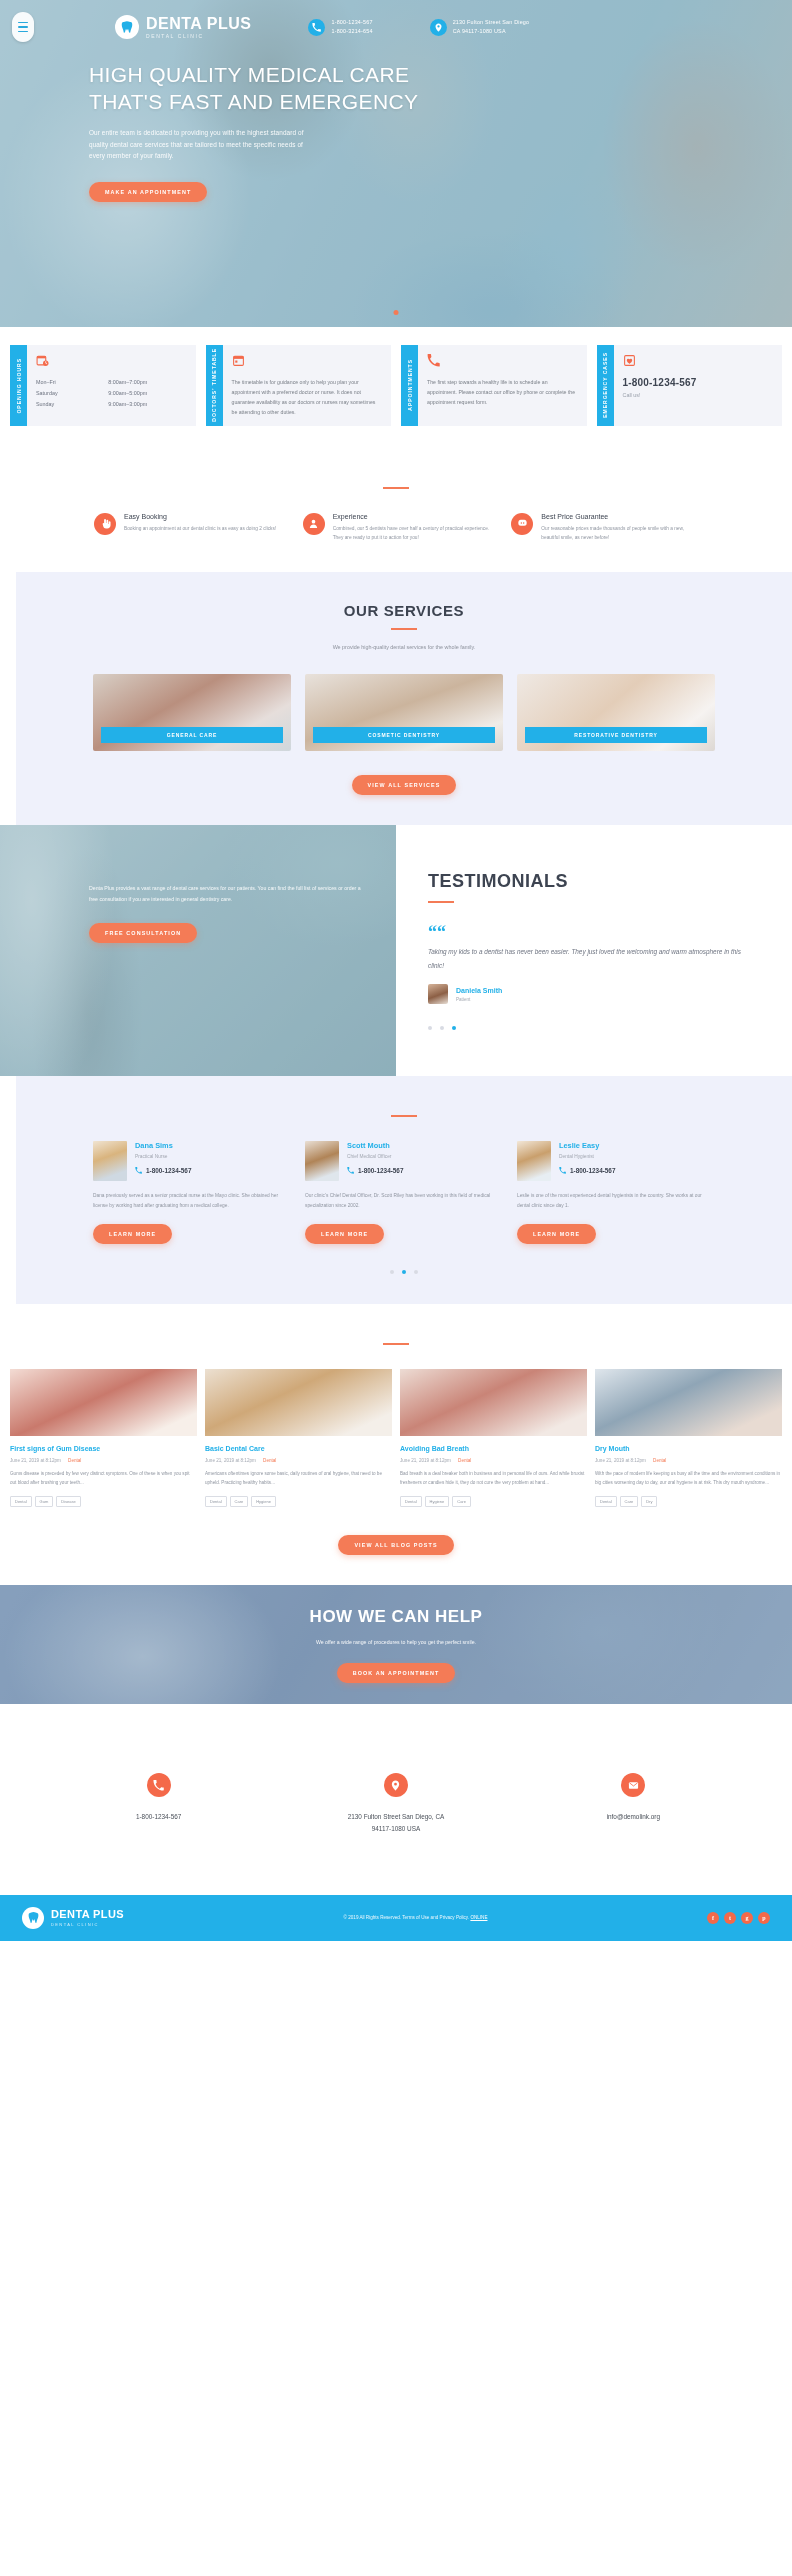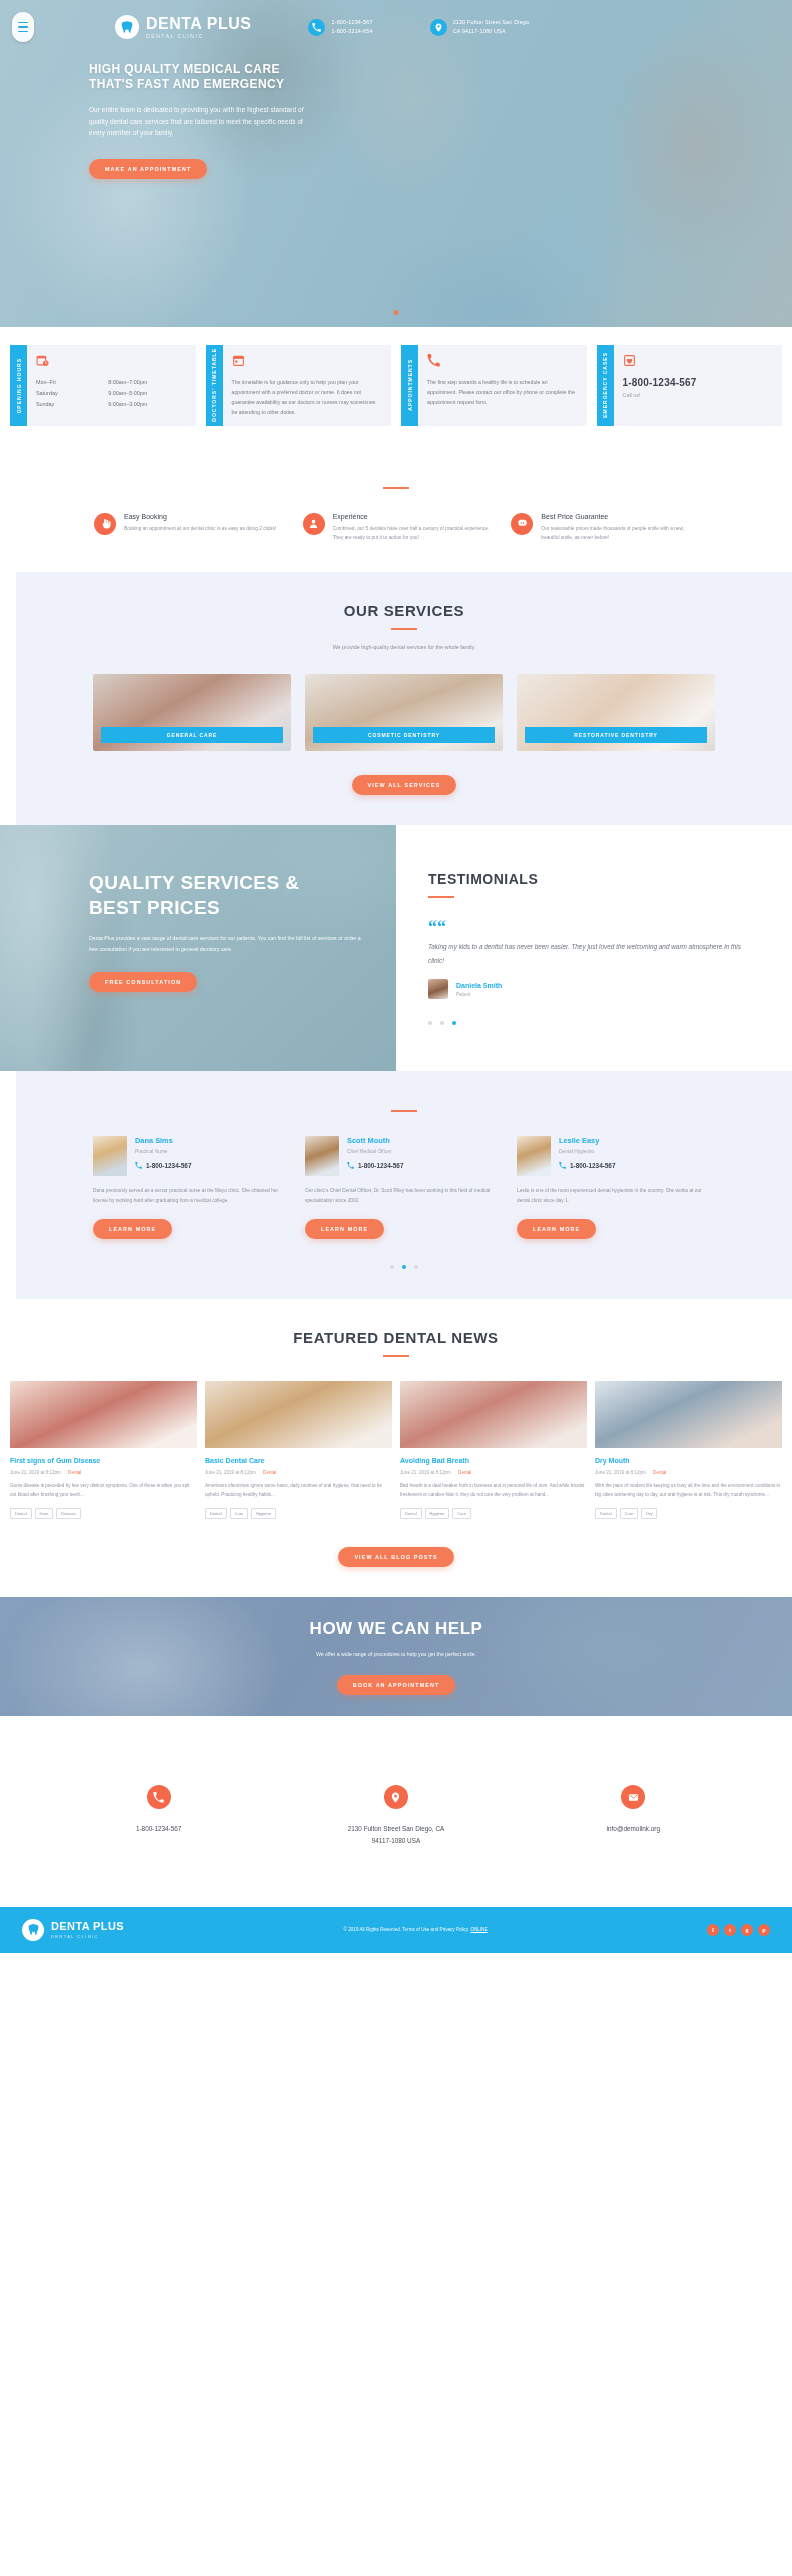--- a/index.html
+++ b/index.html
@@ -58,21 +58,21 @@
   .hdr-info { display: flex; align-items: center; gap: 6px; margin-left: 57px; }
   .hdr-ico {
     width: 17px; height: 17px; border-radius: 50%; background: #22b0e8;
     display: flex; align-items: center; justify-content: center; flex: none;
   }
   .hdr-ico svg { width: 9px; height: 9px; fill: #fff; }
   .hdr-lines { font-size: 5.4px; color: #fff; line-height: 1.65; letter-spacing: 0.2px; }
 
   .hero-body { position: relative; z-index: 4; padding-left: 89px; padding-top: 16px; }
   .hero-h1 {
-    color: #ffffff; font-size: 12px; line-height: 1.28; font-weight: bold;
+    color: #ffffff; font-size: 21px; line-height: 1.28; font-weight: normal;
     letter-spacing: 0.4px; text-shadow: 0 1px 3px rgba(0,0,0,.12);
     font-stretch: condensed;
   }
   .hero-p {
     color: rgba(255,255,255,.94); font-size: 6.4px; line-height: 1.85;
     margin-top: 11px; max-width: 228px; letter-spacing: 0.1px;
   }
   .btn-orange {
     display: inline-block; background: #f47b56; color: #fff;
     font-size: 5.4px; letter-spacing: 1.1px; font-weight: bold;
@@ -157,21 +157,21 @@
       radial-gradient(ellipse 158px 119px at 85% 15%, rgba(180,205,210,.7), rgba(180,205,210,0) 70%);
   }
   .split-l::after { content: ""; position: absolute; inset: 0; background: rgba(130,172,186,.42); }
   .split-inner { position: relative; z-index: 2; }
   .split-h {
     color: #fff; font-size: 19px; line-height: 1.3; font-weight: bold; letter-spacing: 0.4px;
     font-stretch: condensed;
   }
   .split-p { color: rgba(255,255,255,.92); font-size: 5.2px; line-height: 2.1; margin-top: 12px; }
   .split-r { flex: 1; background: #fff; padding: 46px 40px 46px 32px; }
-  .t-title { font-size: 14px; color: #3d4451; font-weight: bold; letter-spacing: 0.5px; font-stretch: condensed; }
+  .t-title { font-size: 18px; color: #3d4451; font-weight: bold; letter-spacing: 0.5px; font-stretch: condensed; }
   .t-rule { width: 26px; height: 2px; background: #f47b56; margin-top: 9px; }
   .quote-mark { color: #22b0e8; font-size: 18px; line-height: 1; margin-top: 20px; font-family: "Liberation Serif", serif; font-weight: bold; }
   .t-text { font-size: 6.4px; color: #6d7380; line-height: 2.1; font-style: italic; margin-top: 4px; }
   .t-author { display: flex; align-items: center; gap: 8px; margin-top: 12px; }
   .t-ava {
     width: 20px; height: 20px; border-radius: 2px; flex: none;
     background: linear-gradient(160deg,#d6b49a,#8c5f45 55%,#e8dfd6);
   }
   .t-name { font-size: 7px; color: #22b0e8; font-weight: bold; }
   .t-role { font-size: 4.6px; color: #a3a8b2; margin-top: 3px; }
@@ -461,24 +461,20 @@
   </div>
 
   <div class="center-btn">
     <button class="btn-orange">VIEW ALL SERVICES</button>
   </div>
 </section>
 
 <section class="split">
   <div class="split-l">
     <div class="split-inner">
-      <h2 class="split-h">
-        <span>QUALITY SERVICES &amp;</span><br>
-        <span>BEST PRICES</span>
-      </h2>
       <p class="split-p">Denta Plus provides a vast range of dental care services for our patients. You can find the full list of services or order a free consultation if you are interested in general dentistry care.</p>
       <div style="margin-top:16px">
         <button class="btn-orange">FREE CONSULTATION</button>
       </div>
     </div>
   </div>
 
   <div class="split-r">
     <div class="t-title">TESTIMONIALS</div>
     <div class="t-rule"></div>
@@ -559,21 +555,20 @@
   </div>
 
   <div class="dots" style="justify-content:center; margin-top:26px">
     <i></i>
     <i class="on"></i>
     <i></i>
   </div>
 </section>
 
 <section class="sec">
-  <h2 class="sec-title">FEATURED DENTAL NEWS</h2>
   <div class="rule"></div>
 
   <div class="news-row">
     <div class="post">
       <div class="p-img p1"></div>
       <div class="p-title">First signs of Gum Disease</div>
       <div class="p-meta">
         <span>June 21, 2019 at 8:12pm</span>
         <span class="cat">Dental</span>
       </div>

